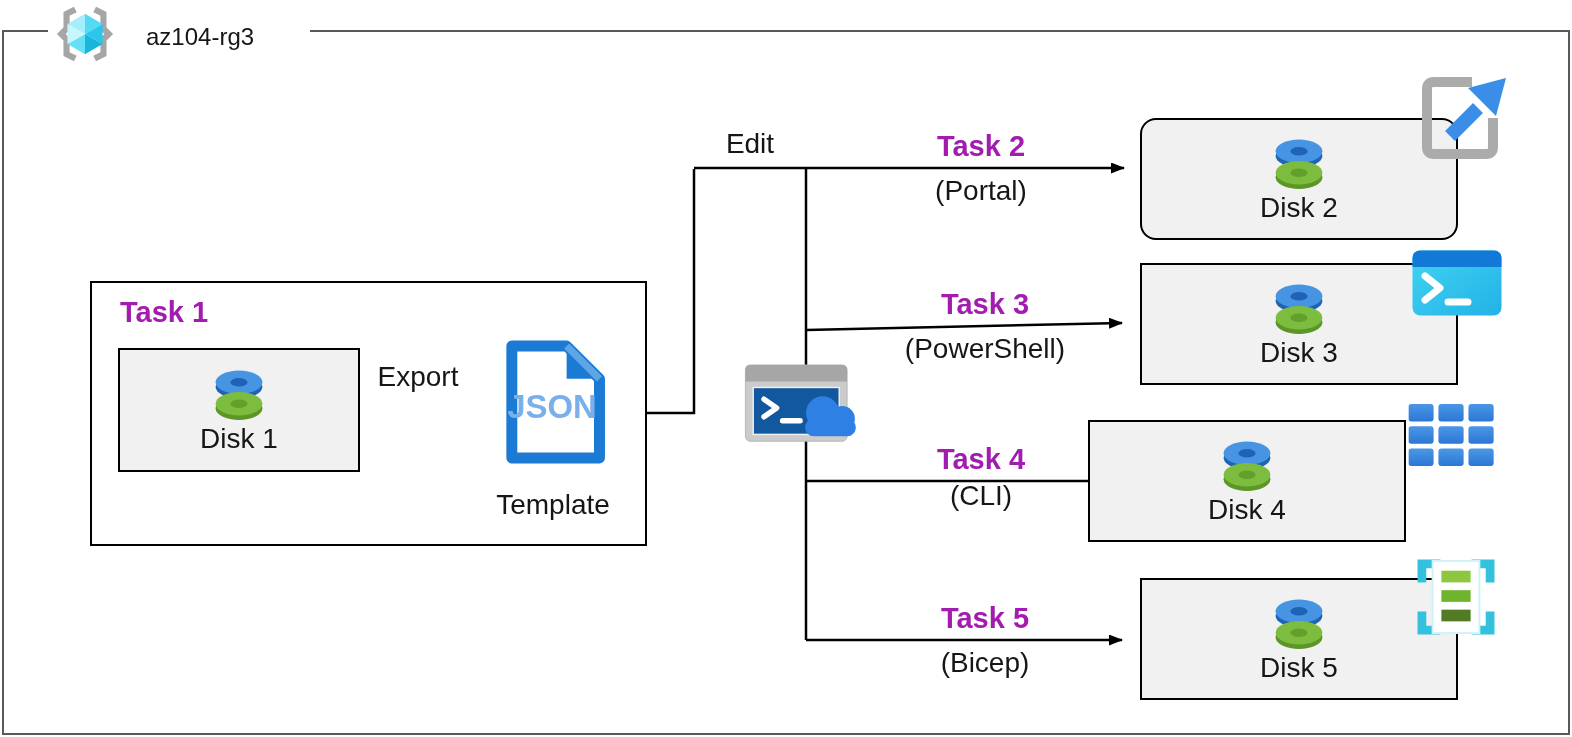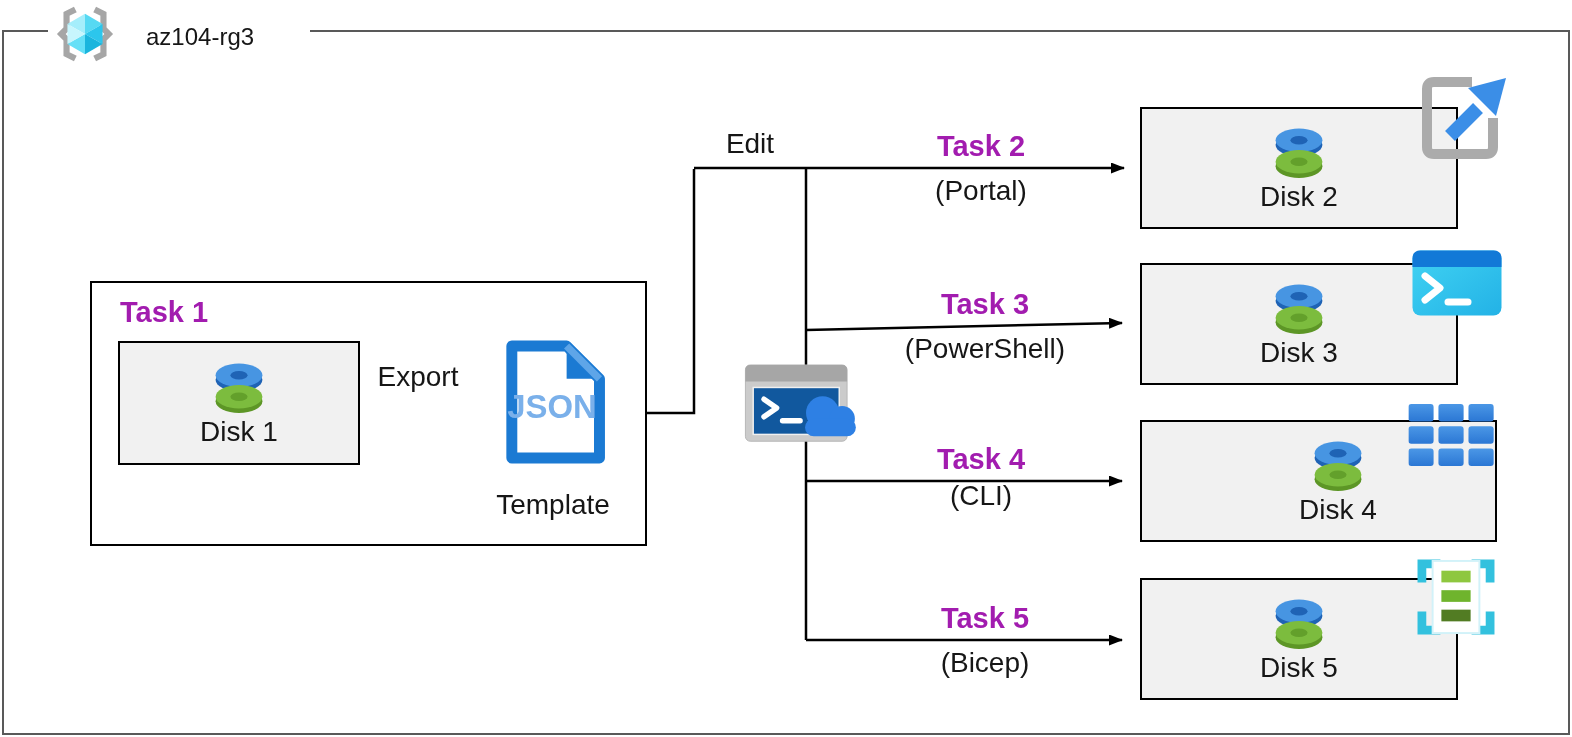--- a/index.html
+++ b/index.html
@@ -137,21 +137,21 @@
       <path d="M806 168 L806 640"></path>
       <path d="M806 330 L1122 323" marker-end="url(#arrow)"></path>
       <path d="M806 481 L1122 481" marker-end="url(#arrow)"></path>
       <path d="M806 640 L1122 640" marker-end="url(#arrow)"></path>
     </g>
   </svg>
 
   <div class="abs white-box" style="left:90px;top:281px;width:553px;height:261px;"></div>
   <div class="abs task-title" style="left:120px;top:295px;">Task 1</div>
 
-  <div class="abs disk-box" style="left:118px;top:341px;width:238px;height:120px;">
+  <div class="abs disk-box" style="left:118px;top:348px;width:238px;height:120px;">
     <svg class="disk-svg" viewBox="0 0 64 60">
         <use href="#icon-disk"></use>
       </svg>
     <div class="label">Disk 1</div>
   </div>
 
   <div class="abs label cx" style="left:418px;top:360px;">Export</div>
 
   <svg class="abs" style="left:496px;top:337px;" width="112" height="130" viewBox="0 0 92 106">
     <use href="#icon-json"></use>
@@ -160,21 +160,21 @@
   <div class="abs label cx" style="left:553px;top:488px;">Template</div>
 
   <div class="abs label cx" style="left:750px;top:127px;">Edit</div>
 
   <svg class="abs" style="left:743px;top:364px;" width="126" height="88" viewBox="0 0 126 90">
       <use href="#icon-cloudshell"></use>
     </svg>
 
     <div class="abs task-title cx" style="left: 981px; top: 129px;">Task 2</div>
     <div class="abs label cx" style="left: 981px; top: 174px;">(Portal)</div>
-    <div class="abs disk-box" style="left: 1140px; top: 107px; width: 314px; height: 118px;">
+    <div class="abs disk-box" style="left: 1140px; top: 118px; width: 314px; height: 118px; border-radius: 16px;">
       <svg class="disk-svg" viewBox="0 0 64 60">
         <use href="#icon-disk"></use>
       </svg>
       <div class="label">Disk 2</div>
     </div>
     <svg class="corner-icon" viewBox="0 0 96 92" width="96" height="92" style="left: 1414px; top: 70px;">
       <use href="#icon-portal"></use>
     </svg>
 
     <div class="abs task-title cx" style="left: 985px; top: 287px;">Task 3</div>
@@ -184,21 +184,21 @@
         <use href="#icon-disk"></use>
       </svg>
       <div class="label">Disk 3</div>
     </div>
     <svg class="corner-icon" viewBox="0 0 92 68" width="92" height="68" style="left: 1411px; top: 249px;">
       <use href="#icon-powershell"></use>
     </svg>
 
     <div class="abs task-title cx" style="left: 981px; top: 442px;">Task 4</div>
     <div class="abs label cx" style="left: 981px; top: 479px;">(CLI)</div>
-    <div class="abs disk-box" style="left: 1140px; top: 420px; width: 314px; height: 118px; padding-left: 39px;">
+    <div class="abs disk-box" style="left: 1088px; top: 420px; width: 314px; height: 118px;">
       <svg class="disk-svg" viewBox="0 0 64 60">
         <use href="#icon-disk"></use>
       </svg>
       <div class="label">Disk 4</div>
     </div>
     <svg class="corner-icon" viewBox="0 0 90 64" width="88" height="62" style="left: 1408px; top: 404px;">
       <use href="#icon-cli"></use>
     </svg>
 
     <div class="abs task-title cx" style="left: 985px; top: 601px;">Task 5</div>

